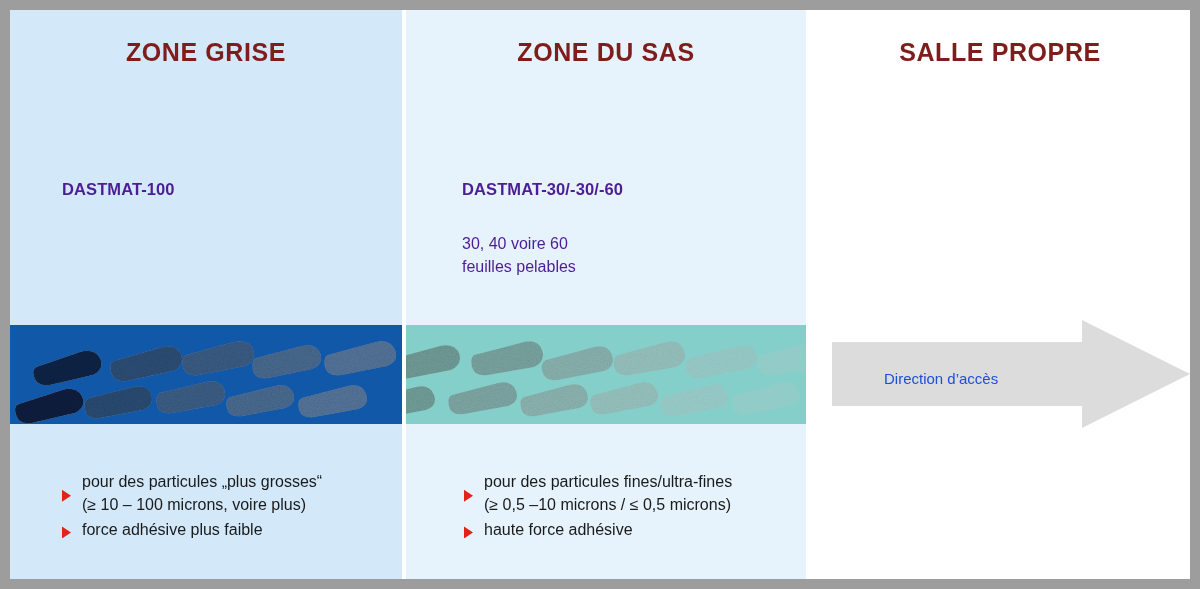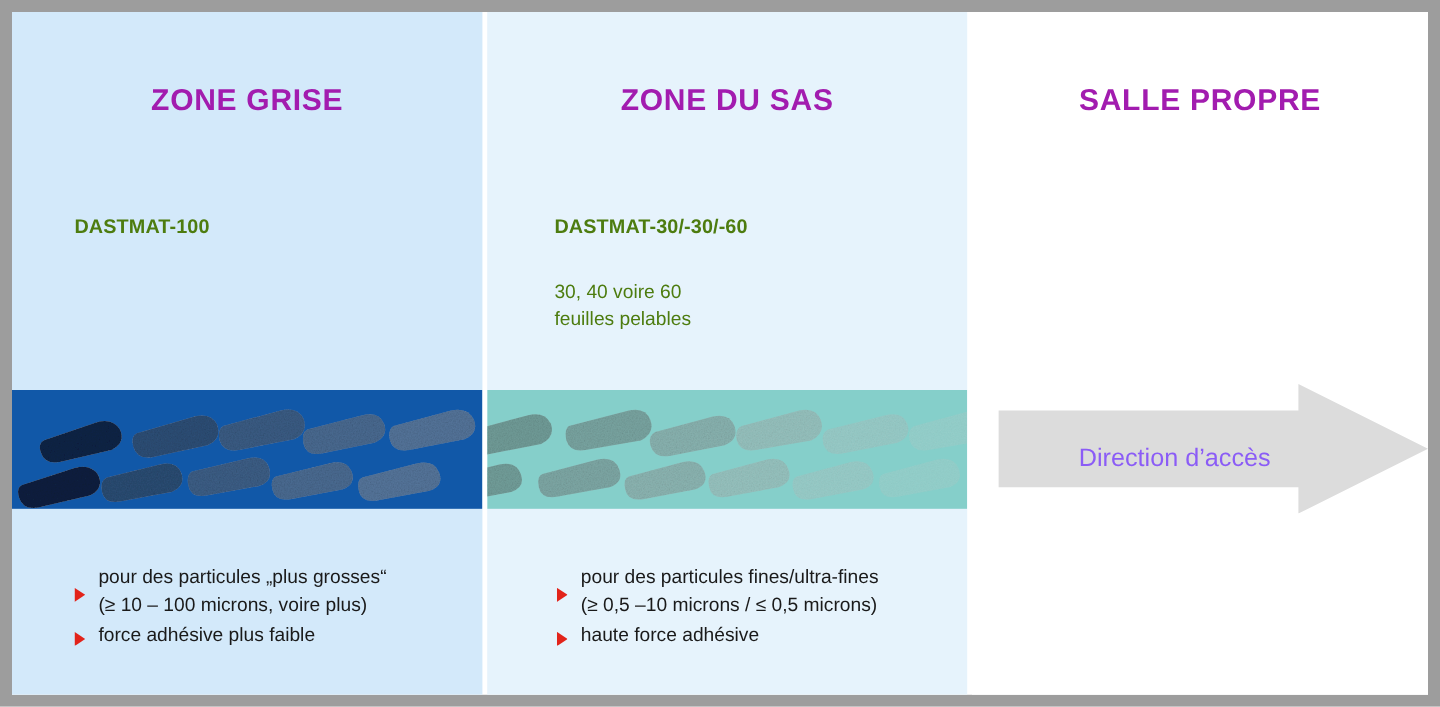--- a/index.html
+++ b/index.html
@@ -45,31 +45,30 @@
   
   .zone-title {
     position: absolute;
     top: 28px;
     left: 0;
     right: 0;
     text-align: center;
     font-size: 25px;
     font-weight: bold;
     letter-spacing: 0.6px;
-    color: #a21caf;
+    color: #7f1d1d;
     white-space: nowrap;
-    margin-top: 32px;
   }
 
   
   .product {
     position: absolute;
     left: 52px;
     top: 170px;
-    color: #4d7c0f;
+    color: #4c1d95;
   }
   .col-sas .product { left: 56px; }
   .product-name {
     font-size: 16.5px;
     font-weight: bold;
     letter-spacing: 0.1px;
     margin: 0 0 34px 0;
     white-space: nowrap;
   }
   .product-desc {
@@ -124,24 +123,24 @@
   .arrow-wrap {
     position: absolute;
     left: 22px;
     top: 310px;
     width: 358px;
     height: 108px;
   }
   .arrow-wrap svg { display: block; width: 100%; height: 100%; }
   .arrow-label {
     position: absolute;
-    left: 67px;
+    left: 52px;
     top: 50px;
-    font-size: 21px;
-    color: #8b5cf6;
+    font-size: 15px;
+    color: #1d4ed8;
     white-space: nowrap;
   }
 </style>
 </head>
 <body>
 
 <div class="frame">
   <div class="canvas">
 
     <div class="col col-grey">

